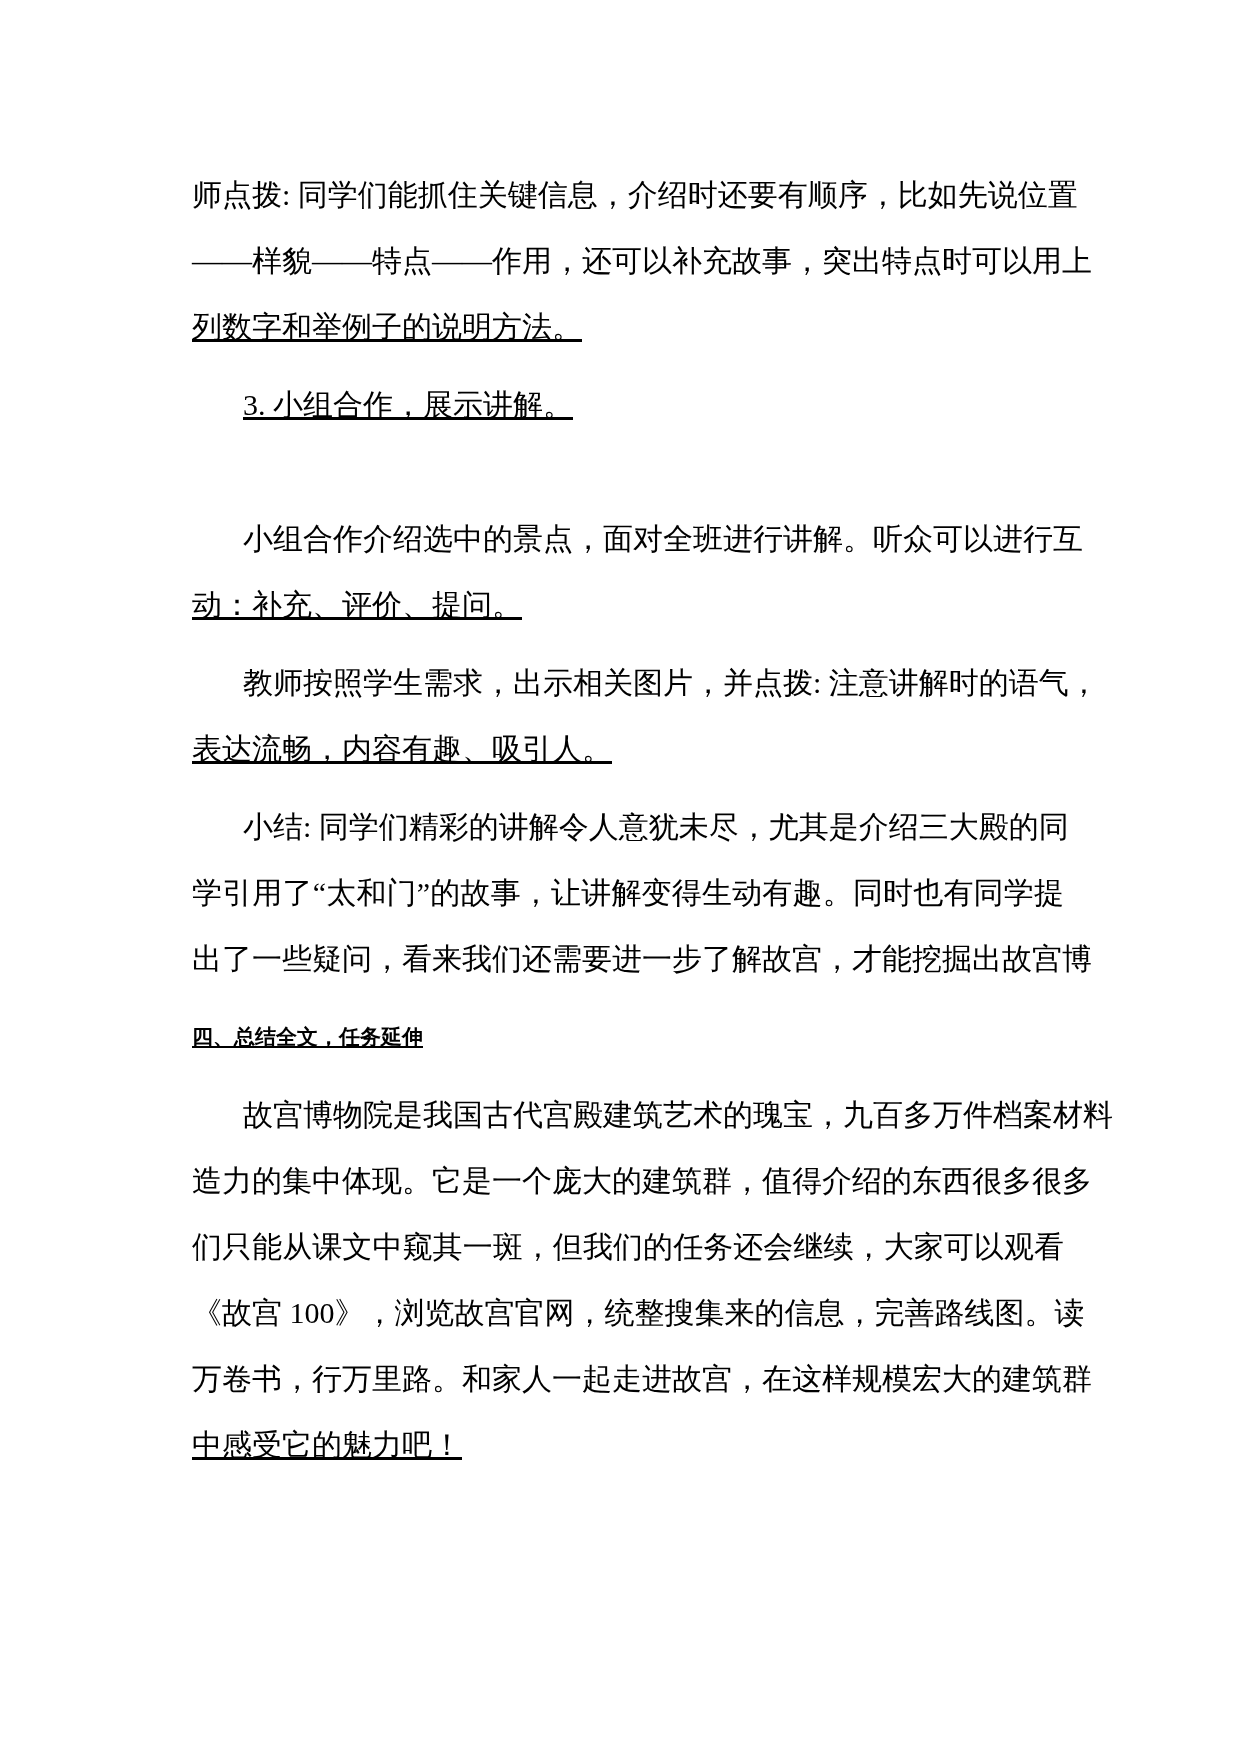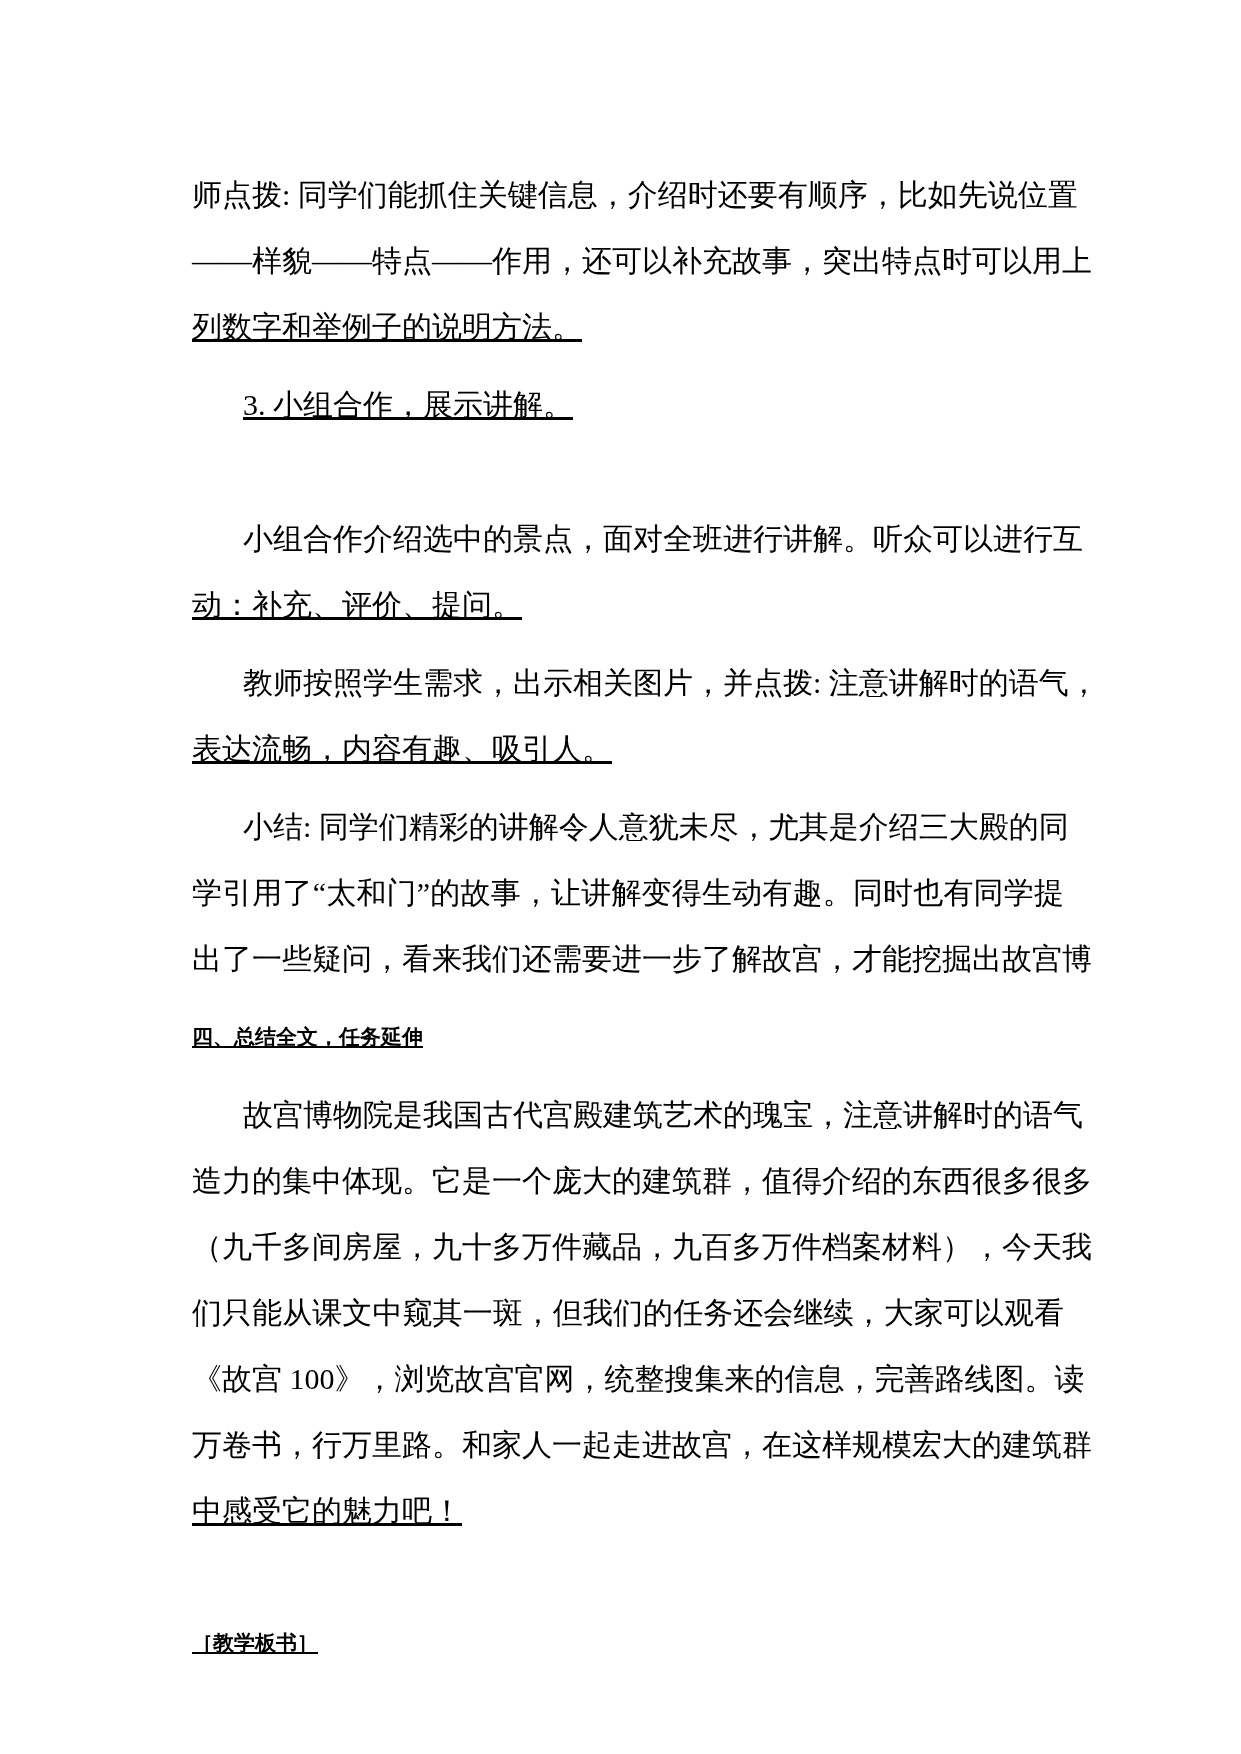--- a/index.html
+++ b/index.html
@@ -74,25 +74,21 @@
     </div>
     <div class="para">
       <div class="line indent">小结: 同学们精彩的讲解令人意犹未尽，尤其是介绍三大殿的同</div>
       <div class="line">学引用了“太和门”的故事，让讲解变得生动有趣。同时也有同学提</div>
       <div class="line">出了一些疑问，看来我们还需要进一步了解故宫，才能挖掘出故宫博</div>
     </div>
     <div class="heading">
       <div class="line last">四、总结全文，任务延伸</div>
     </div>
     <div class="para">
-      <div class="line indent">故宫博物院是我国古代宫殿建筑艺术的瑰宝，注意讲解时的语气</div>
+      <div class="line indent">故宫博物院是我国古代宫殿建筑艺术的瑰宝，九百多万件档案材料</div>
       <div class="line">造力的集中体现。它是一个庞大的建筑群，值得介绍的东西很多很多</div>
-      <div class="line">（九千多间房屋，九十多万件藏品，九百多万件档案材料），今天我</div>
       <div class="line">们只能从课文中窥其一斑，但我们的任务还会继续，大家可以观看</div>
       <div class="line">《故宫 100》，浏览故宫官网，统整搜集来的信息，完善路线图。读</div>
       <div class="line">万卷书，行万里路。和家人一起走进故宫，在这样规模宏大的建筑群</div>
       <div class="line last">中感受它的魅力吧！</div>
     </div>
     <div class="spacer" style="height: 42px;"></div>
-    <div class="heading">
-      <div class="line last">［教学板书］</div>
-    </div>
   </div>
 
 </body></html>

